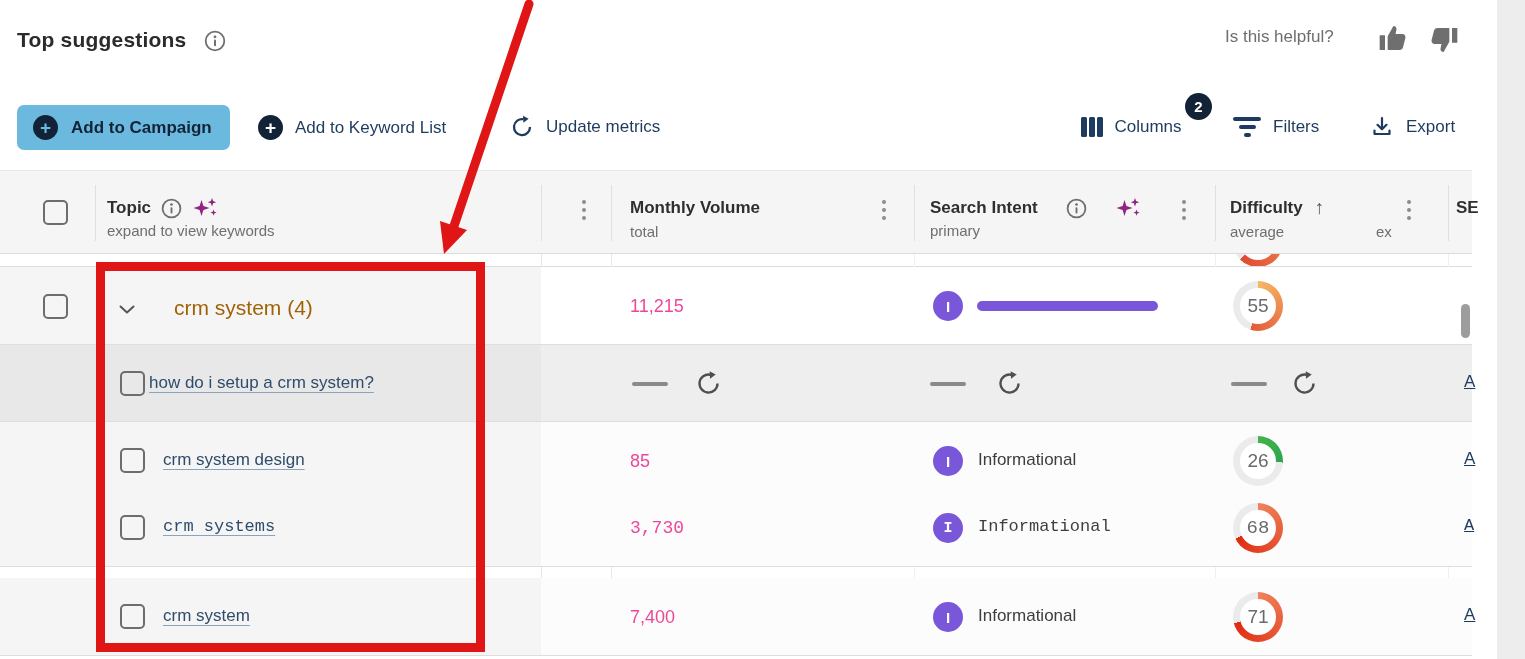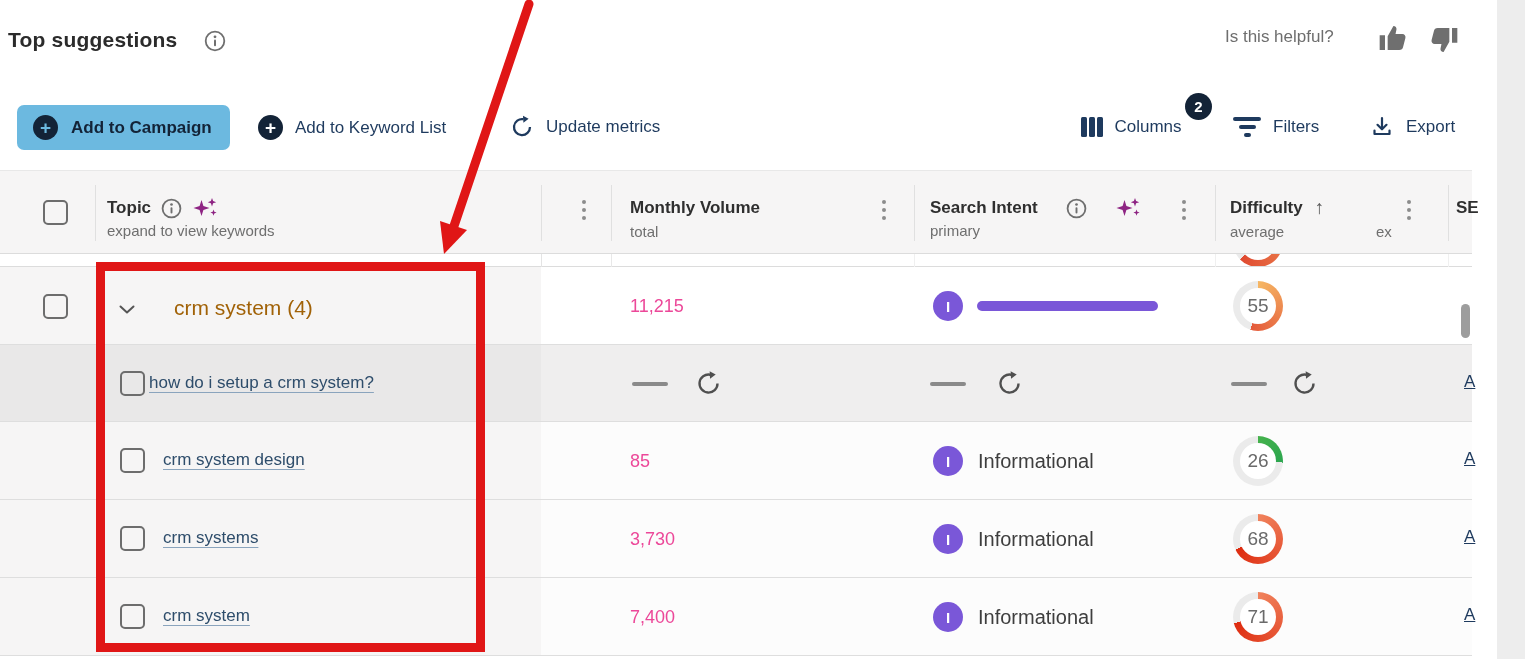--- a/index.html
+++ b/index.html
@@ -46,40 +46,40 @@
   .trow.pending .bgL{background:#e9e8e8;}
   .trow.pending .bgR{background:#efeeee;}
   .rowline{position:absolute;top:84px;height:402px;width:1px;}
   .kwlink{font-size:17px;color:#2e4d6b;text-decoration:underline;
     text-decoration-color:#8aa4bd;text-underline-offset:4px;cursor:pointer;}
   .topic-label{font-size:21px;color:#a16207;}
   .vol{font-size:18px;color:#ec4899;}
   .intent-circ{width:30px;height:30px;border-radius:50%;color:#fff;font-size:15px;font-weight:700;
     display:flex;align-items:center;justify-content:center;}
   .intent-bar{width:181px;height:10px;border-radius:5px;}
-  .intent-txt{font-size:20px;color:#3e3e3e;}
+  .intent-txt{font-size:17px;color:#3e3e3e;}
   .gauge{width:50px;height:50px;border-radius:50%;position:relative;}
   .gauge .inner{position:absolute;inset:7px;border-radius:50%;background:#fff;
     display:flex;align-items:center;justify-content:center;}
   .gauge-num{font-size:19px;color:#6a6a6a;}
   .dash{width:36px;height:3.5px;background:#8a8a8a;border-radius:2px;}
   .cut-link{font-size:17px;font-weight:500;color:#1e3a5e;text-decoration:underline;cursor:pointer;}
   
   #red-rect{left:96px;top:262px;width:389px;height:390px;border:9px solid #e01616;
     box-sizing:border-box;pointer-events:none;z-index:20;}
   #arrow-svg{left:0;top:0;width:1525px;height:659px;pointer-events:none;z-index:21;}
   #scroll-thumb{left:1461px;top:304px;width:9px;height:34px;border-radius:4.5px;
     background:#9d9d9d;z-index:8;cursor:pointer;}
   #edge-strip{left:1497px;top:0;width:28px;height:659px;background:#ededed;}
   .sort-arrow{font-size:19px;color:#5a5a5a;}
 </style>
 </head>
 <body>
 
-<div class="abs page-title" style="left:8px;top:28px;text-align:center;">Top suggestions</div>
+<div class="abs page-title" style="left:17px;top:28px;text-align:center;">Top suggestions</div>
 <span class="abs" style="left:203px;top:29px;">
   <svg width="24" height="24" viewBox="0 0 24 24">
     <circle cx="12" cy="12" r="9.3" fill="none" stroke="#6f6f6f" stroke-width="1.8"></circle>
     <circle cx="12" cy="7.8" r="1.4" fill="#6f6f6f"></circle>
     <rect x="11" y="10.6" width="2" height="6.6" rx="1" fill="#6f6f6f"></rect>
   </svg>
 </span>
 <div class="abs helpful" style="left:1225px;top:27px;">Is this helpful?</div>
 <span class="abs" style="left:1377px;top:22px;">
   <svg width="32" height="32" viewBox="0 0 24 24">
@@ -283,21 +283,21 @@
     <div class="abs intent-circ" style="left: 933px; top: 24px; background: rgb(122, 87, 216);">I</div>
     <span class="abs intent-txt" style="left:978px;top:28px;">Informational</span>
     <div class="abs gauge" style="left: 1233px; top: 14px; background: conic-gradient(rgb(69, 178, 76) 0deg, rgb(44, 166, 79) 93.6deg, rgb(235, 235, 235) 93.6deg, rgb(235, 235, 235) 360deg); text-align: right;">
       <div class="inner">
           <span class="gauge-num">26</span>
         </div>
     </div>
     <a class="abs cut-link" style="left:1464px;top:27px;">A</a>
   </div>
 
-  <div class="trow" style="top:330px;height:78px;">
+  <div class="trow" style="top:319px;height:78px;font-family:Liberation Mono, monospace;">
     <div class="bgL"></div>
       <div class="bgR"></div>
     <div class="abs checkbox" style="left:120px;top:26px;"></div>
     <a class="abs kwlink" style="left:163px;top:28px;">crm systems</a>
     <span class="abs vol" style="left:630px;top:29px;">3,730</span>
     <div class="abs intent-circ" style="left: 933px; top: 24px; background: rgb(122, 87, 216);">I</div>
     <span class="abs intent-txt" style="left:978px;top:28px;">Informational</span>
     <div class="abs gauge" style="left: 1233px; top: 14px; background: conic-gradient(rgb(240, 130, 92) 0deg, rgb(222, 44, 16) 244.8deg, rgb(235, 235, 235) 244.8deg, rgb(235, 235, 235) 360deg);">
       <div class="inner">
           <span class="gauge-num">68</span>

